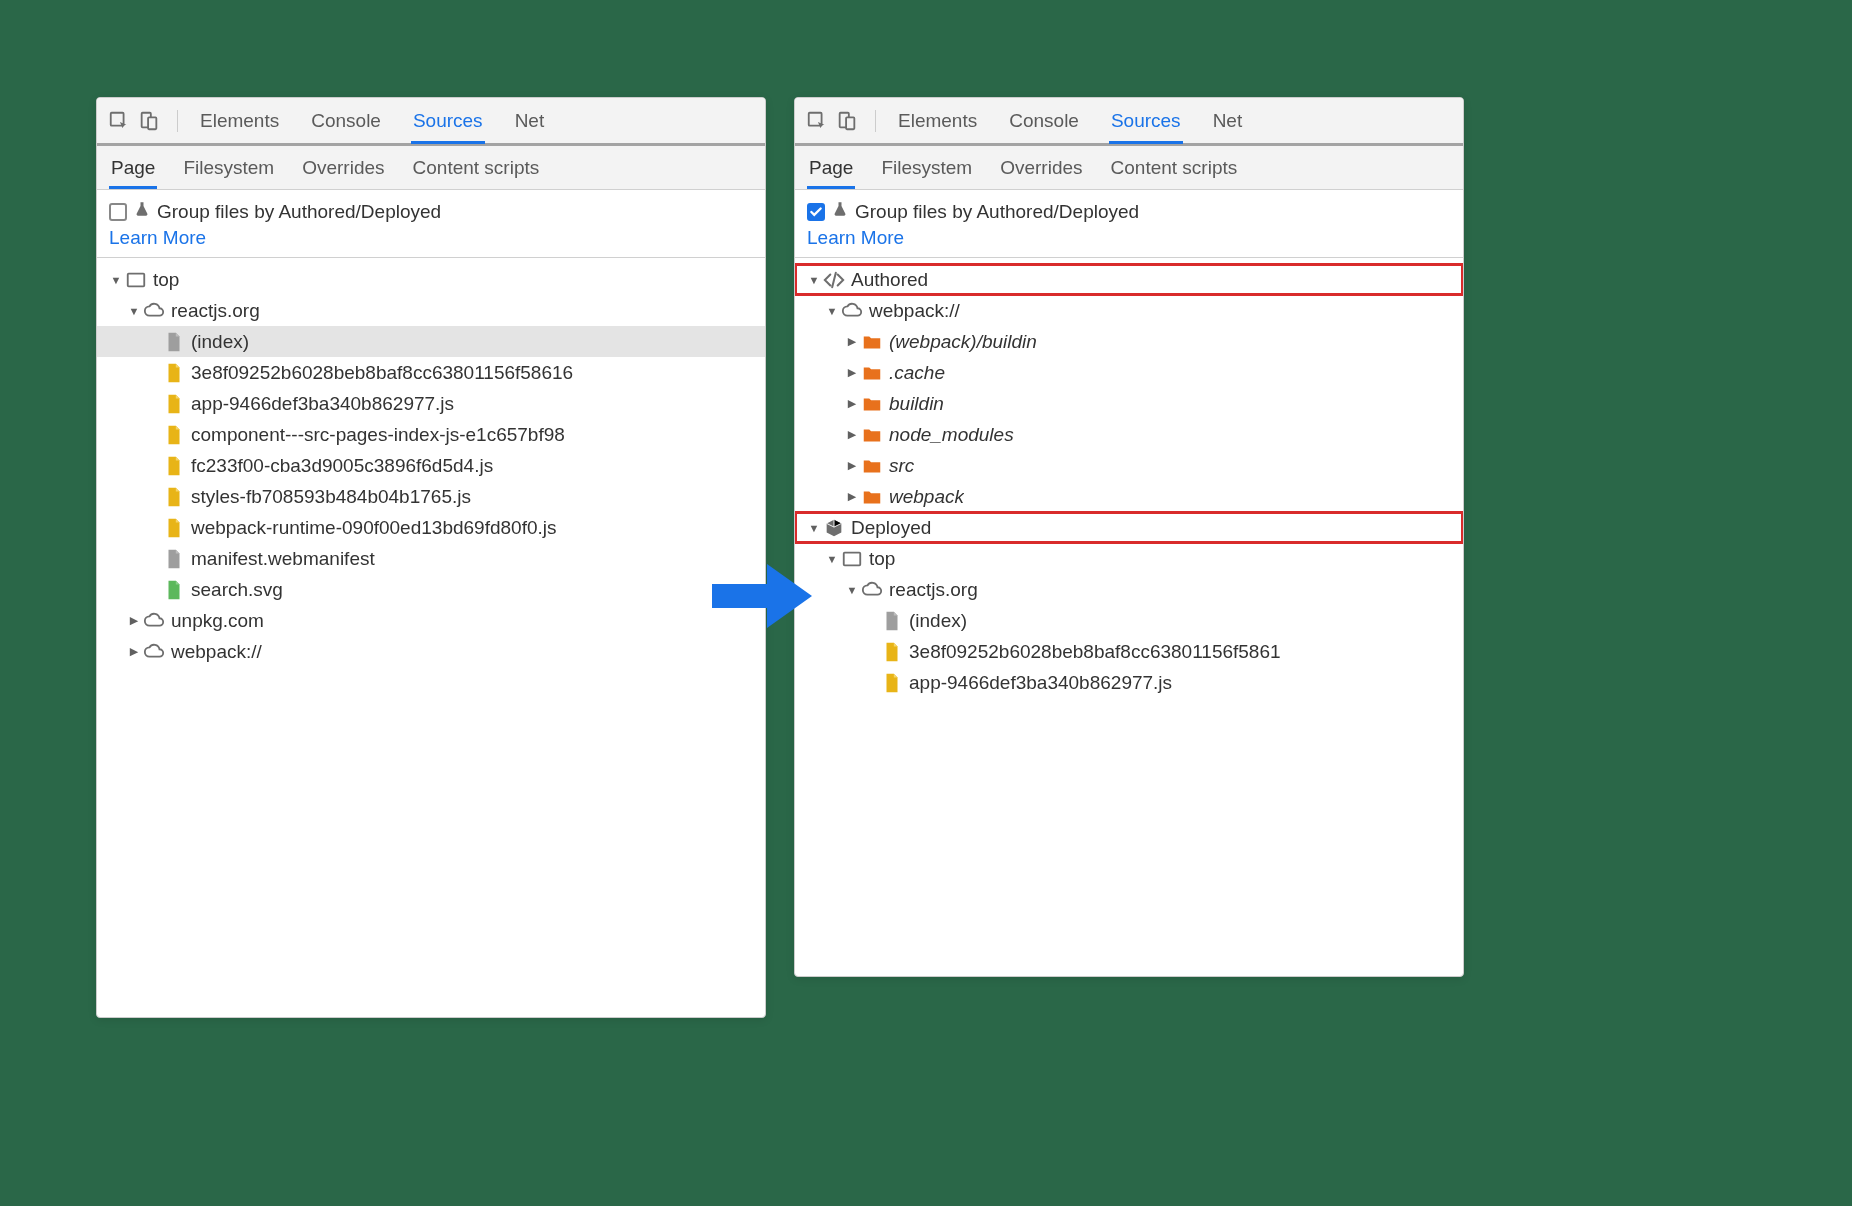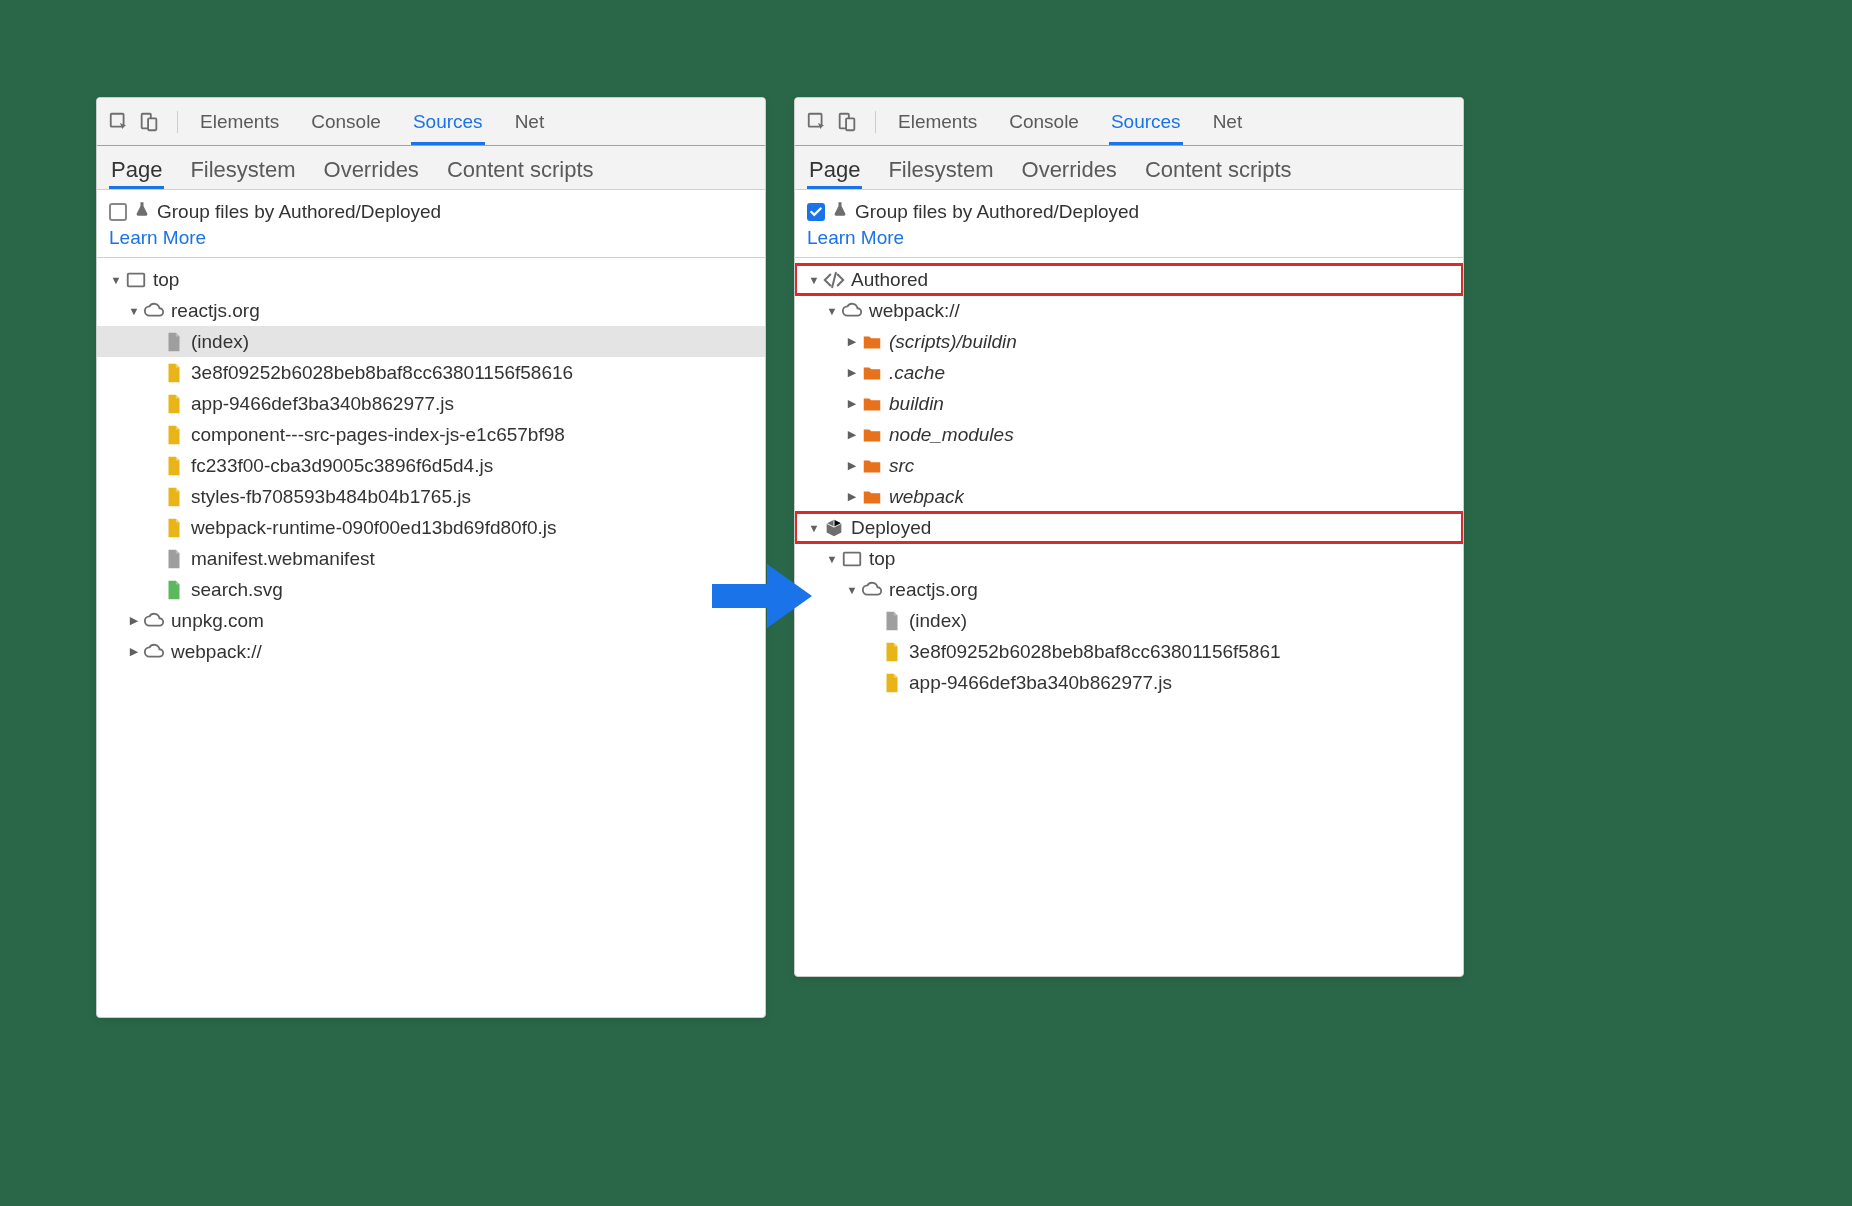--- a/index.html
+++ b/index.html
@@ -1,29 +1,29 @@
 <!DOCTYPE html>
 <html><head>
 <meta charset="utf-8">
 <style>
 * { margin: 0; padding: 0; box-sizing: border-box; font-family: -apple-system, BlinkMacSystemFont, "Segoe UI", Arial, sans-serif; }
 body { background: #2a6748; width: 1852px; height: 1206px; position: relative; }
 .panel { position: absolute; background: #fff; border: 1px solid #ccc; border-radius: 4px; overflow: hidden; box-shadow: 0 2px 8px rgba(0,0,0,0.1); }
 .p1 { left: 96px; top: 97px; width: 670px; height: 921px; }
 .p2 { left: 794px; top: 97px; width: 670px; height: 880px; }
 .arrow { position: absolute; left: 712px; top: 560px; width: 100px; height: 72px; }
-.toolbar { height: 48px; display: flex; align-items: center; padding: 18px 10px; border-bottom: 1px solid #a3a3a3; background: #f3f3f3; }
+.toolbar { height: 48px; display: flex; align-items: center; padding: 18px 10px; border-bottom: 3px solid #a3a3a3; background: #f3f3f3; }
 .tb-icon { width: 24px; height: 24px; margin-right: 6px; display: flex; align-items: center; justify-content: center; color: #6e6e6e; }
 .tb-sep { width: 1px; height: 22px; background: #ccc; margin: 0 10px; }
 .tab-row { display: flex; gap: 28px; padding-left: 10px; flex: 1; }
 .tab { font-size: 19px; color: #5a5a5a; padding: 12px 2px 11px; cursor: pointer; position: relative; }
 .tab.active { color: #1a73e8; }
 .tab.active::after { content: ''; position: absolute; bottom: -1px; left: 0; right: 0; height: 3px; background: #1a73e8; }
 .subtabs { height: 44px; display: flex; align-items: stretch; gap: 24px; padding: 0 12px; border-bottom: 1px solid #d0d0d0; background: #f3f3f3; }
-.subtab { font-size: 22px; color: #5a5a5a; padding: 11px 2px 0; cursor: pointer; position: relative; }
+.subtab { font-size: 19px; color: #5a5a5a; padding: 11px 2px 0; cursor: pointer; position: relative; }
 .subtab.active { color: #333; }
 .subtab.active::after { content: ''; position: absolute; bottom: 0; left: 0; right: 0; height: 3px; background: #1a73e8; }
 .opt-bar { padding: 10px 12px 8px; border-bottom: 1px solid #d0d0d0; background: #fff; }
 .opt-row { display: flex; align-items: center; gap: 6px; font-size: 19px; color: #333; }
 .cb { width: 18px; height: 18px; border: 2px solid #888; border-radius: 3px; background: #fff; display: inline-flex; align-items: center; justify-content: center; }
 .cb.checked { background: #1a73e8; border-color: #1a73e8; }
 .learn { color: #1a73e8; font-size: 19px; margin-top: 4px; display: inline-block; cursor: pointer; }
 .tree { padding: 6px 0; font-size: 19px; background: #fff; overflow: hidden; }
 .node { display: flex; align-items: center; height: 31px; white-space: nowrap; overflow: hidden; }
 .node.sel { background: #e4e4e4; }
@@ -263,21 +263,21 @@
         </span>
         <span class="lbl">webpack://</span>
       </div>
       <div class="node pad-2">
         <span class="caret">▶</span>
         <span class="icn">
           <svg width="22" height="22" viewBox="0 0 24 24">
             <path d="M3 6h6l2 2h10v11H3z" fill="#e8711c"></path>
           </svg>
         </span>
-        <span class="lbl italic">(scripts)/buildin</span>
+        <span class="lbl italic">(webpack)/buildin</span>
       </div>
       <div class="node pad-2">
         <span class="caret">▶</span>
         <span class="icn">
           <svg width="22" height="22" viewBox="0 0 24 24">
             <path d="M3 6h6l2 2h10v11H3z" fill="#e8711c"></path>
           </svg>
         </span>
         <span class="lbl italic">.cache</span>
       </div>

